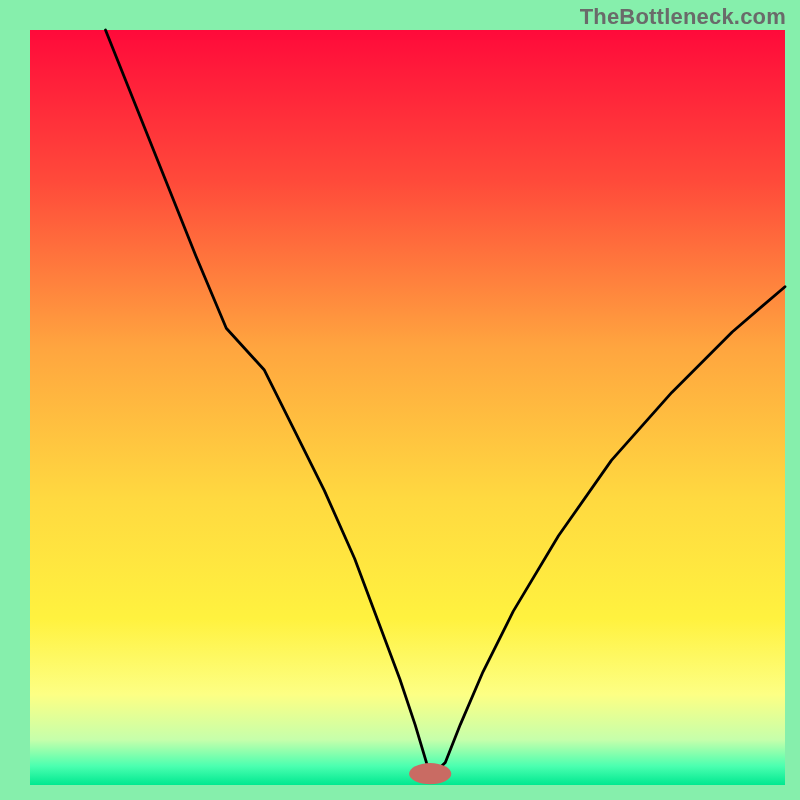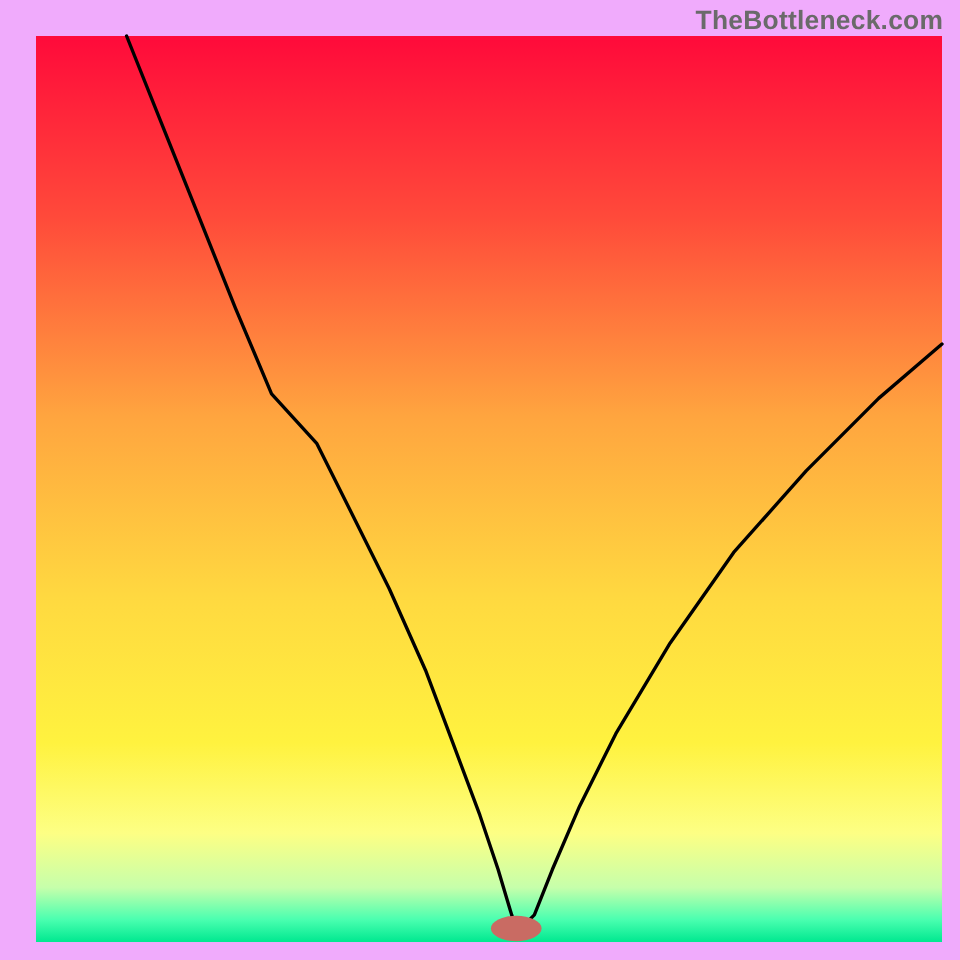--- a/index.html
+++ b/index.html
@@ -8,21 +8,21 @@
     width: 800px;
     height: 800px;
     background: #000;
     overflow: hidden;
     font-family: Arial, Helvetica, sans-serif;
   }
   .frame {
     position: relative;
     width: 800px;
     height: 800px;
-    background: #f0abfc;
+    background: #86efac;
   }
   .watermark {
     position: absolute;
     top: 4px;
     right: 14px;
     color: #6a6a6a;
     font-size: 22px;
     font-weight: 600;
     letter-spacing: 0.2px;
   }

